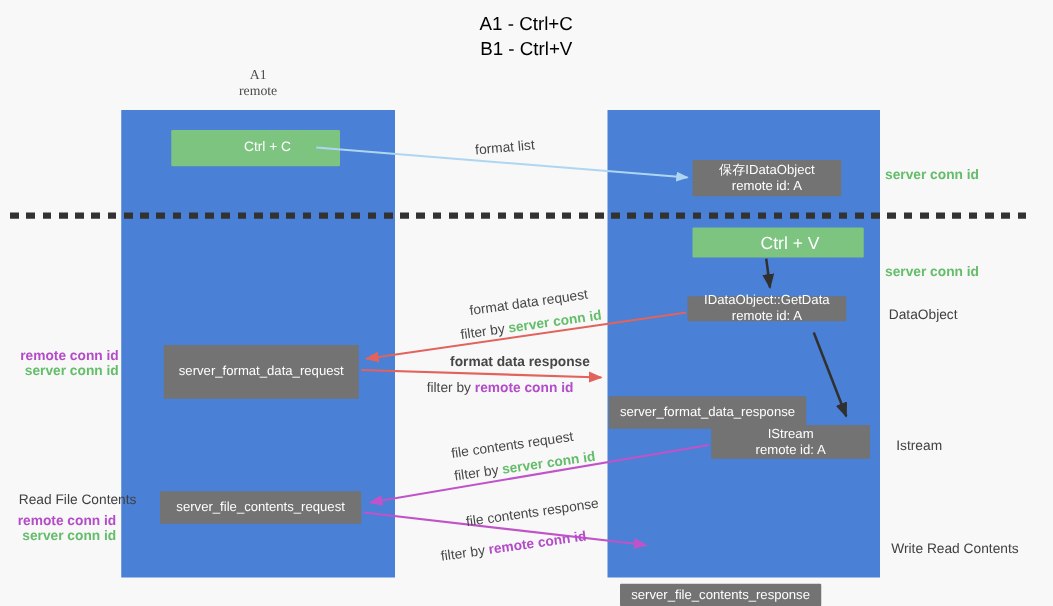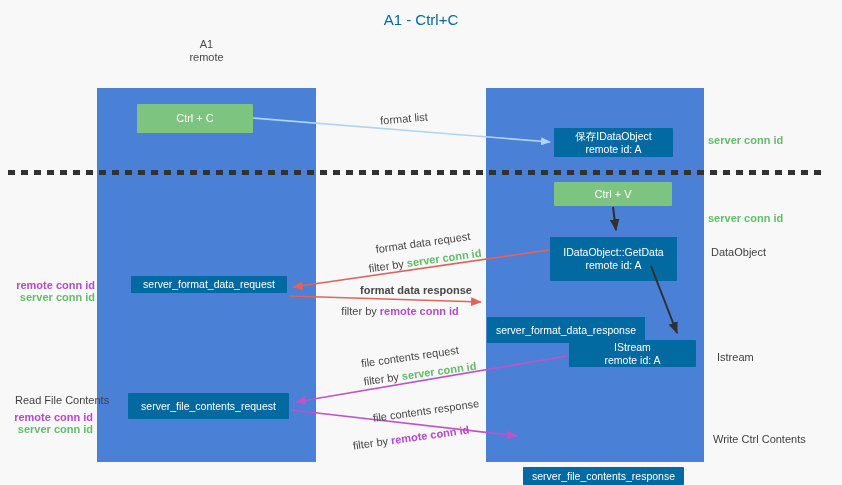--- a/index.html
+++ b/index.html
@@ -1,56 +1,57 @@
 <!DOCTYPE html>
 <html><head>
 <meta charset="utf-8">
 <style>
   html,body{margin:0;padding:0;background:#f8f8f8;font-family:"Liberation Sans",sans-serif;}
   .canvas{position:relative;width:842px;height:485px;background:#f8f8f8;overflow:hidden;}
-  .title{position:absolute;left:0;top:10px;width:842px;text-align:center;font-size:15px;line-height:20px;color:#0369a1;z-index:4;}
-  .lane-header{position:absolute;top:38px;text-align:center;font-size:11px;line-height:13px;color:#494949;z-index:4;}
+  .title{position:absolute;left:0;top:10px;width:842px;text-align:center;font-size:15px;line-height:20px;color:#000000;z-index:4;}
+  .lane-header{position:absolute;top:54px;text-align:center;font-size:11px;line-height:13px;color:#494949;z-index:4;font-family:Liberation Serif, serif;}
   .lane-header.left{left:97px;width:219px;}
   .lane-header.right{left:486px;width:218px;}
   .lane{position:absolute;top:88px;height:374px;background:#4a80d5;z-index:1;}
   .lane.left{left:97px;width:219px;}
   .lane.right{left:486px;width:218px;}
   .dotted{position:absolute;left:8px;top:170px;width:816px;height:5px;z-index:2;
     background:repeating-linear-gradient(90deg,#323232 0 7px,transparent 7px 13px);}
   .box{position:absolute;z-index:3;display:flex;flex-direction:column;align-items:center;justify-content:center;
     color:#fff;font-size:10.5px;line-height:13px;text-align:center;border-radius:1px;}
-  .box.green{background:#7cc47f;}
-  .box.orange{background:#0369a1;}
+  .box.green{background:#7cc47f;padding-left:19px;}
+  .box.orange{background:#737373;}
   .box-ctrl-c{left:137px;top:104px;width:116px;height:29px;font-size:11px;}
   .box-save{left:554px;top:128px;width:119px;height:29px;}
-  .box-ctrl-v{left:554px;top:182px;width:118px;height:24px;font-size:11px;}
-  .box-getdata{left:550px;top:237px;width:127px;height:44px;text-align:center;}
-  .box-format-req{left:131px;top:276px;width:156px;height:17px;text-align:right;}
+  .box-ctrl-v{left:554px;top:182px;width:118px;height:24px;font-size:14px;}
+  .box-getdata{left:550px;top:237px;width:127px;height:20px;text-align:center;}
+  .box-format-req{left:131px;top:276px;width:156px;height:43px;text-align:right;}
   .box-format-resp{left:487px;top:289px;width:158px;height:26px;margin-top:28px;}
   .box-istream{left:569px;top:340px;width:127px;height:27px;}
   .box-file-req{left:128px;top:393px;width:161px;height:26px;}
-  .box-file-resp{left:523px;top:427px;width:161px;height:18px;margin-top:40px;}
+  .box-file-resp{left:496px;top:427px;width:161px;height:18px;margin-top:40px;}
   .side-label{position:absolute;z-index:4;font-size:11px;line-height:12px;white-space:nowrap;}
   .dark{color:#3f3f3f;font-weight:normal;}
   .greentx{color:#64bd6a;font-weight:bold;}
   .purpletx{color:#b44bc8;font-weight:bold;}
   .left-group{position:absolute;z-index:4;left:0;width:95px;text-align:right;font-size:11px;line-height:12px;white-space:nowrap;}
   .arrow-label{position:absolute;z-index:4;font-size:11px;line-height:13px;color:#474747;white-space:nowrap;
     transform:translate(-50%,-50%);}
   .rot{transform:translate(-50%,-50%) rotate(-8deg);}
   .rot5{transform:translate(-50%,-50%) rotate(-5deg);}
   svg.arrows{position:absolute;left:0;top:0;z-index:3;pointer-events:none;}
 </style>
 </head>
 <body>
 
 <div class="canvas">
 
   <div class="title">
     <div>A1 - Ctrl+C</div>
+    <div>B1 - Ctrl+V</div>
   </div>
 
   <div class="lane-header left">
     <div>A1</div>
     <div>remote</div>
   </div>
 
   <div class="lane left"></div>
   <div class="lane right"></div>
 
@@ -84,21 +85,21 @@
     <span>server_file_contents_request</span>
   </div>
   <div class="box orange box-file-resp">
     <span>server_file_contents_response</span>
   </div>
 
   <div class="side-label greentx" style="left:708px;top:134px;">server conn id</div>
   <div class="side-label greentx" style="left:708px;top:212px;">server conn id</div>
   <div class="side-label dark" style="left:711px;top:246px;">DataObject</div>
   <div class="side-label dark" style="left:717px;top:351px;">Istream</div>
-  <div class="side-label dark" style="left:713px;top:433px;">Write Ctrl Contents</div>
+  <div class="side-label dark" style="left:713px;top:433px;">Write Read Contents</div>
 
   <div class="left-group" style="top:279px;">
     <div class="purpletx">remote conn id</div>
     <div class="greentx">server conn id</div>
   </div>
   <div class="left-group" style="top:394px;width:93px;">
     <div class="dark" style="margin-bottom:5px;margin-left:15px;">Read File Contents</div>
     <div class="purpletx">remote conn id</div>
     <div class="greentx">server conn id</div>
   </div>

